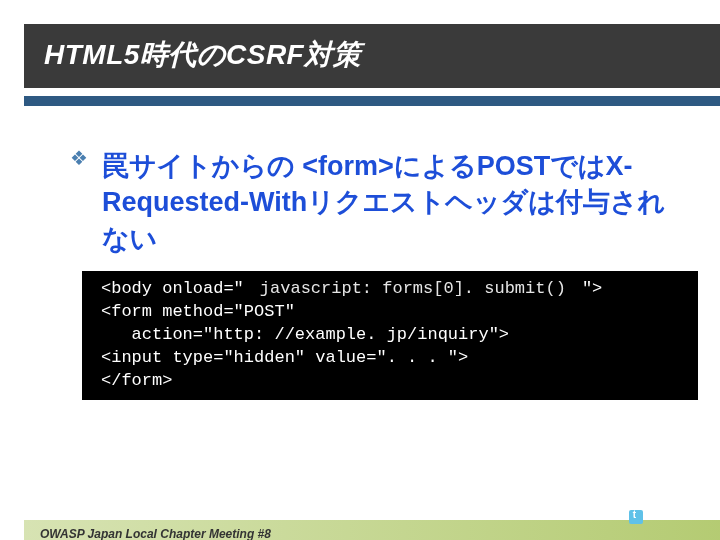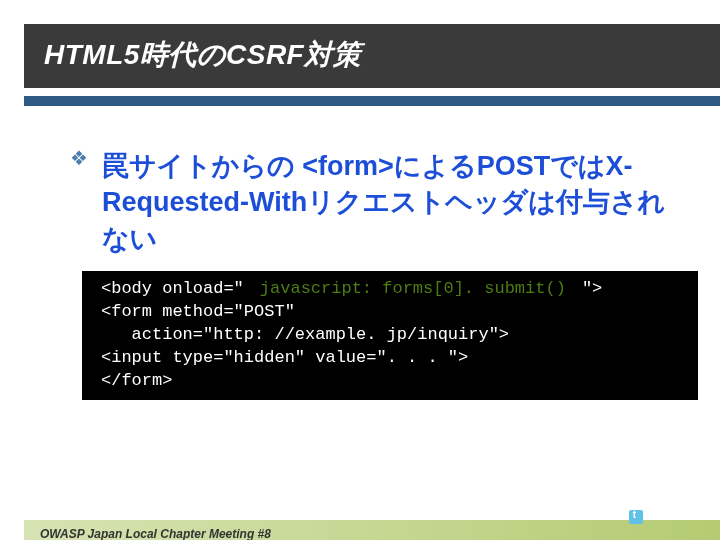--- a/index.html
+++ b/index.html
@@ -5,21 +5,21 @@
 * { margin: 8px; padding: 0; box-sizing: border-box; }
 body { width: 720px; height: 540px; background: #fff; font-family: "Meiryo", "Hiragino Kaku Gothic Pro", sans-serif; position: relative; overflow: hidden; }
 .header-bar { background: #3a3a3a; padding: 4px 12px 6px 12px; }
 .title { color: #fff; font-weight: bold; font-size: 28px; font-style: italic; letter-spacing: 0.5px; }
 .sub-bar { background: #2e5982; height: 10px; }
 .content { padding: 18px 30px 0 30px; }
 .bullet-line { display: flex; align-items: flex-start; margin-bottom: 2px; }
 .diamond { color: #4a7fb0; font-size: 20px; margin-right: 6px; margin-top: 6px; flex-shrink: 0; }
 .bullet-text { color: #1d4ed8; font-size: 27px; font-weight: bold; line-height: 1.35; }
 .code-box { background: #000; color: #fff; font-family: "Courier New", monospace; font-size: 17px; padding: 6px 10px; margin: 6px 0 10px 28px; line-height: 1.35; white-space: pre; border: 1px solid #000; }
-.code-box .str { color: #4d7c0f; }
+.code-box .str { color: #e5e5e5; }
 .footer { position: absolute; bottom: 0; left: 0; right: 0; height: 28px; background: linear-gradient(to right, #d7e3b3, #b4cb72); display: flex; align-items: center; justify-content: space-between; padding: 0 8px; font-size: 12px; }
 .footer-left { font-weight: bold; font-style: italic; color: #333; }
 .footer-right { display: flex; align-items: flex-start; gap: 4px; color: #333; font-style: italic; font-weight: bold; flex-direction: column; }
 .tw-icon { width: 14px; height: 14px; background: #5fc1e8; border-radius: 2px; position: relative; }
 .tw-icon::after { content: "t"; color: #fff; font-size: 10px; font-weight: bold; position: absolute; left: 4px; top: -1px; font-style: normal; }
 </style>
 </head>
 <body>
 
 <div class="header-bar">

